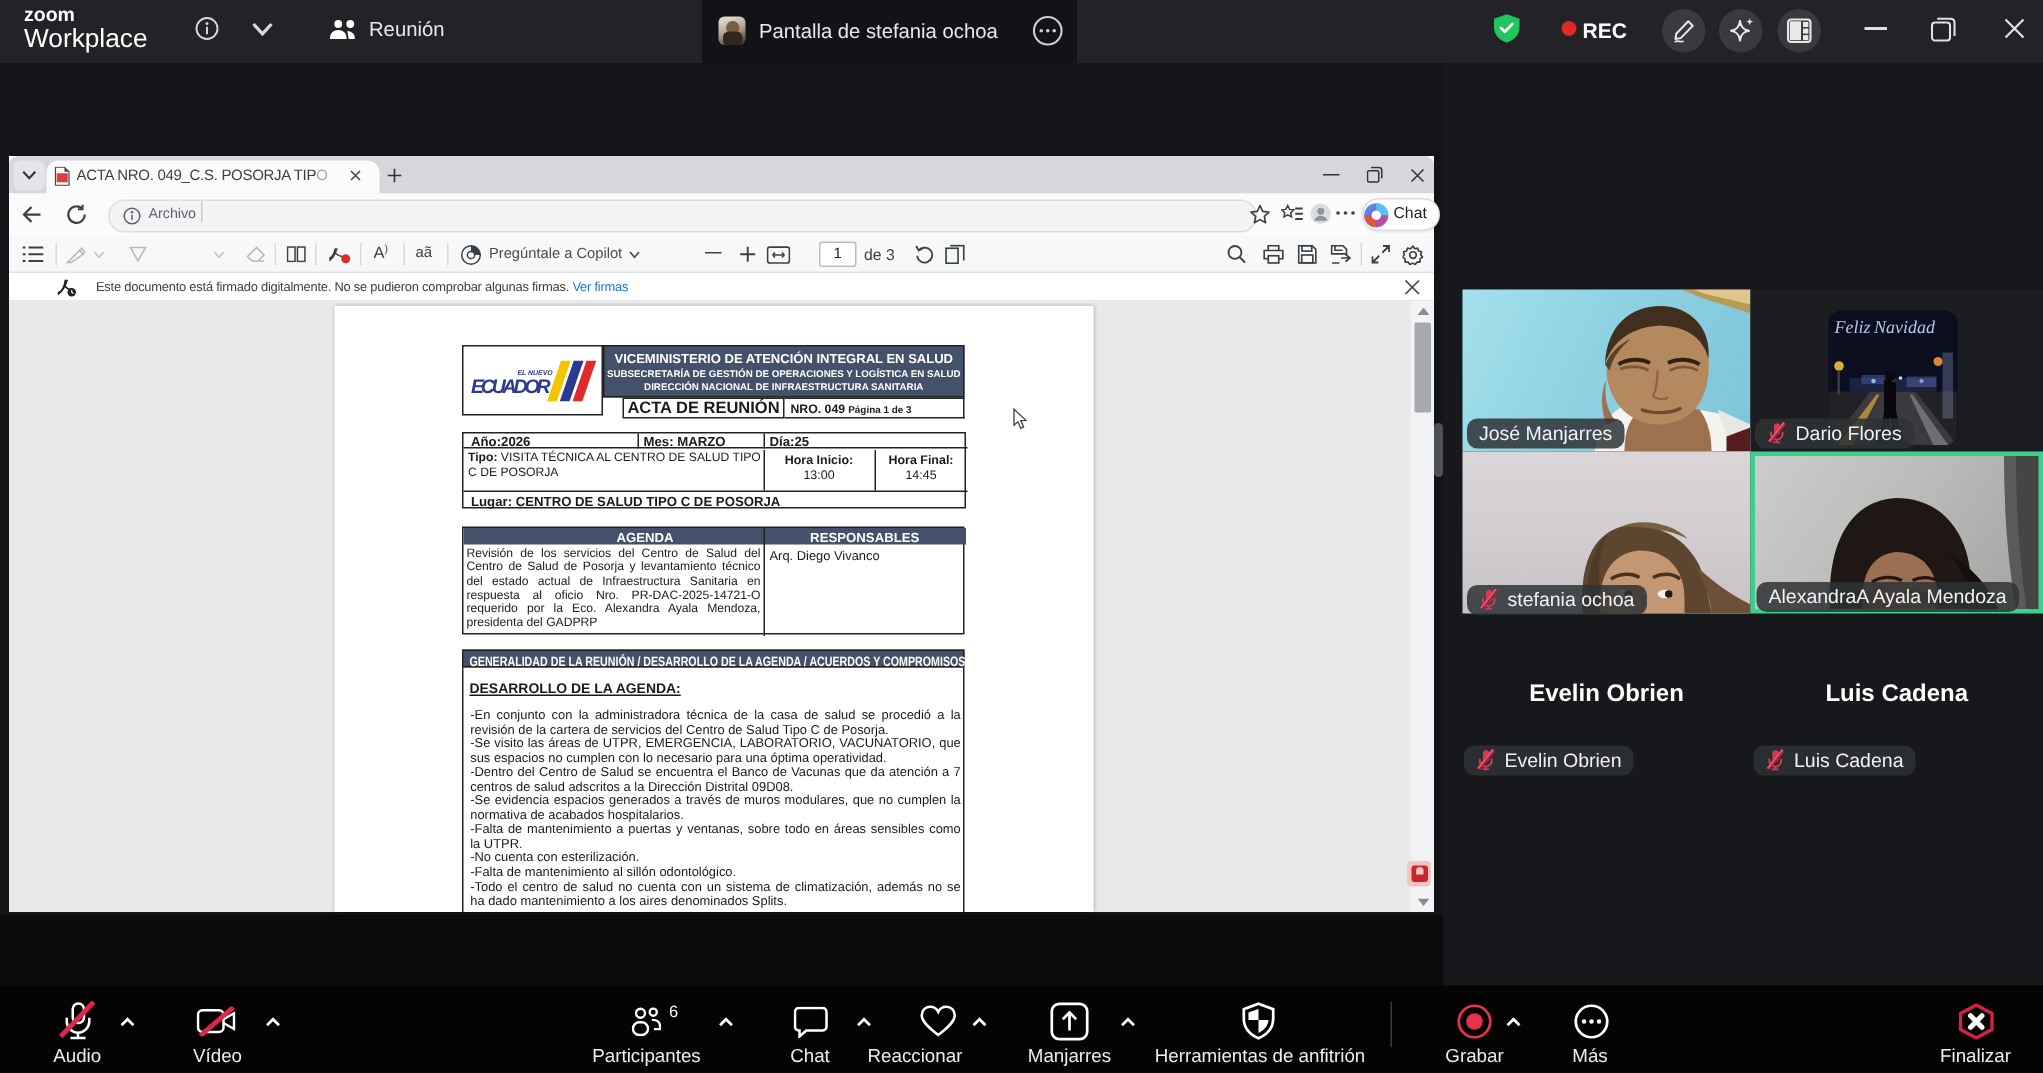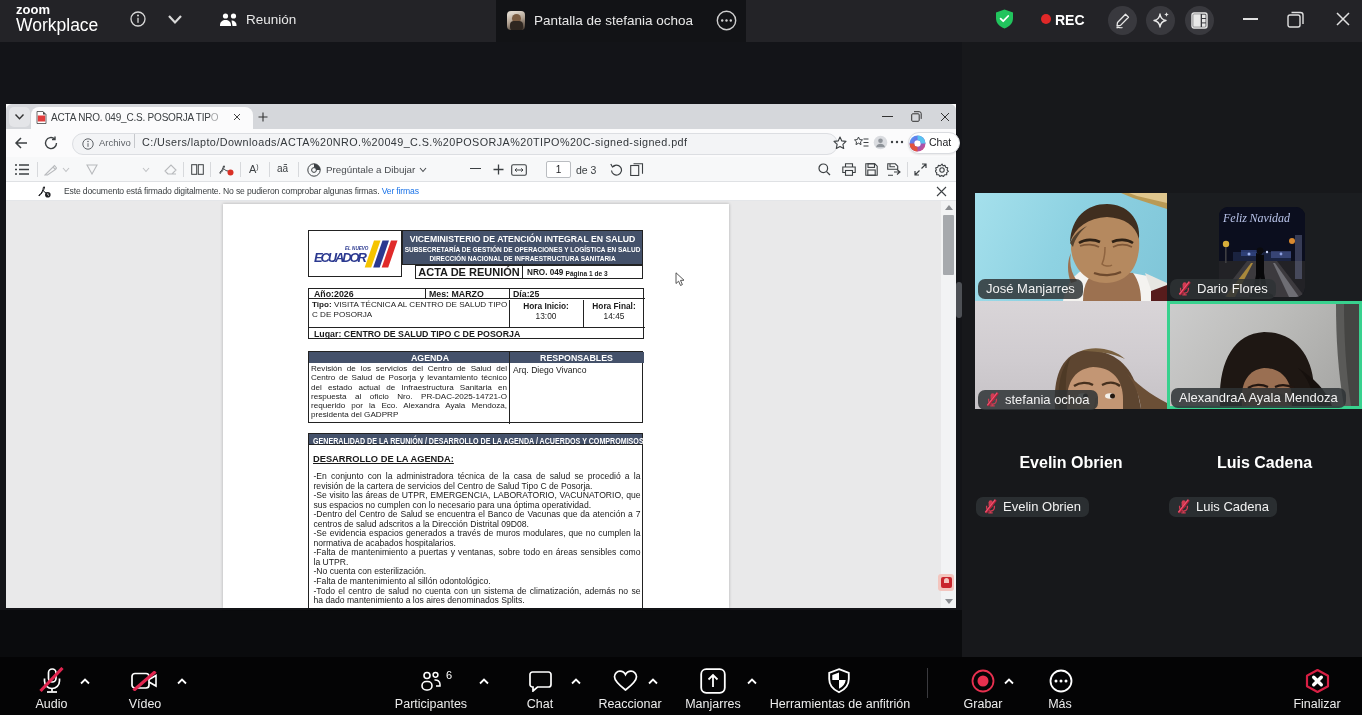--- a/index.html
+++ b/index.html
@@ -33,21 +33,21 @@
     </svg>
 
     <svg class="abs" style="left:219px;top:11px;" width="21" height="19" viewBox="0 0 21 19">
       <circle cx="6.5" cy="5" r="2.6" fill="#fff"></circle>
       <circle cx="14.5" cy="5" r="2.6" fill="#fff"></circle>
       <path d="M1 14 c0-3 2.5-5 5.5-5 s5.5 2 5.5 5 v1 h-11z" fill="#fff"></path>
       <path d="M12.5 9.6 c2.8 0 5 2 5 4.4 v1 h-4" fill="#fff"></path>
     </svg>
     <div class="abs" style="left:246px;top:12px;color:#e8e8e8;font-size:13.5px;">Reunión</div>
 
-    <div class="abs" style="left:468px;top:0;width:250px;height:42px;background:#121316;border-radius:0 0 0 0;margin-left:28px;">
+    <div class="abs" style="left:468px;top:0;width:250px;height:42px;background:#121316;border-radius:0 0 0 0;">
       <div class="abs" style="left:11px;top:11px;width:18px;height:19px;border-radius:4px;background:linear-gradient(160deg,#ded6cc 15%,#b0a090 50%,#4e4238 90%);overflow:hidden;">
         <div class="abs" style="left:5px;top:3px;width:9px;height:9px;border-radius:50%;background:#7a5c42;"></div>
         <div class="abs" style="left:3px;top:10px;width:13px;height:10px;border-radius:4px;background:#2e2620;"></div>
       </div>
       <div class="abs" style="left:38px;top:13px;color:#e8e8e8;font-size:13.5px;">Pantalla de stefania ochoa</div>
       <svg class="abs" style="left:220px;top:10px;" width="21" height="21" viewBox="0 0 21 21">
         <circle cx="10.5" cy="10.5" r="9.2" fill="none" stroke="#cfcfcf" stroke-width="1.4"></circle>
         <circle cx="6.2" cy="10.5" r="1.2" fill="#cfcfcf"></circle>
         <circle cx="10.5" cy="10.5" r="1.2" fill="#cfcfcf"></circle>
         <circle cx="14.8" cy="10.5" r="1.2" fill="#cfcfcf"></circle>
@@ -137,21 +137,20 @@
           <path d="M11 0.5 v3 h-3" fill="none" stroke="#3c4043" stroke-width="1.4"></path>
         </svg>
       <div class="abs" style="left:66px;top:3.5px;width:766px;height:22px;background:#f3f4f6;border:1px solid #dcdee2;border-radius:11px;"></div>
       <svg class="abs" style="left:76px;top:9px;" width="12" height="12" viewBox="0 0 12 12">
         <circle cx="6" cy="6" r="5.2" fill="none" stroke="#5f6368" stroke-width="1"></circle>
         <circle cx="6" cy="3.5" r="0.8" fill="#5f6368"></circle>
           <rect x="5.5" y="5.2" width="1" height="3.6" fill="#5f6368"></rect>
       </svg>
       <div class="abs" style="left:93px;top:8px;color:#5f6368;font-size:9.5px;">Archivo</div>
       <div class="abs" style="left:128px;top:5px;width:1px;height:14px;background:#c6c8cc;"></div>
-      <div class="abs" style="left:136px;top:7px;color:#33373b;font-size:10.8px;letter-spacing:0.42px;white-space:nowrap;">C:/Users/lapto/Downloads/ACTA%20NRO.%20049_C.S.%20POSORJA%20TIPO%20C-signed-signed.pdf</div>
 
       <svg class="abs" style="left:827px;top:7px;" width="14" height="14" viewBox="0 0 14 14">
           <path d="M7 1 l1.8 3.9 4.2 0.5 -3.1 2.9 0.8 4.2 L7 10.4 3.3 12.5 4.1 8.3 1 5.4 5.2 4.9 Z" fill="none" stroke="#3c4043" stroke-width="1.1" stroke-linejoin="round"></path>
         </svg>
       <svg class="abs" style="left:848px;top:7px;" width="15" height="14" viewBox="0 0 15 14">
         <path d="M4.5 1 l1.2 2.6 2.8 0.3 -2 1.9 0.5 2.8 L4.5 7.2 2 8.6 2.5 5.8 0.5 3.9 3.3 3.6 Z" fill="none" stroke="#3c4043" stroke-width="1"></path>
         <path d="M9.5 3 h5 M9.5 6.5 h5 M9.5 10 h5" stroke="#3c4043" stroke-width="1.2"></path>
       </svg>
       <svg class="abs" style="left:867px;top:6px;" width="15" height="15" viewBox="0 0 15 15">
         <circle cx="7.5" cy="7.5" r="6.8" fill="#dadce0"></circle>
@@ -215,21 +214,21 @@
       <div class="abs" style="left:234px;top:5px;width:1px;height:15px;background:#d7d9dc;"></div>
       <div class="abs" style="left:243px;top:5.5px;color:#3c4043;font-size:11px;">A<span style="font-size:7px;vertical-align:4px;">)</span></div>
       <div class="abs" style="left:263px;top:5px;width:1px;height:15px;background:#d7d9dc;"></div>
       <div class="abs" style="left:271px;top:6px;color:#3c4043;font-size:10px;">aã</div>
       <div class="abs" style="left:292px;top:5px;width:1px;height:15px;background:#d7d9dc;"></div>
       <svg class="abs" style="left:301px;top:6px;" width="14" height="14" viewBox="0 0 14 14">
         <circle cx="7" cy="7" r="6.2" fill="none" stroke="#3c4043" stroke-width="1"></circle>
         <circle cx="7" cy="7" r="2.4" fill="none" stroke="#3c4043" stroke-width="1"></circle>
         <path d="M7 0.8 a6.2 6.2 0 0 1 6.2 6.2 l-3.8 0 a2.4 2.4 0 0 0 -2.4 -2.4 z" fill="#3c4043"></path>
       </svg>
-      <div class="abs" style="left:320px;top:7px;color:#494c50;font-size:9.8px;">Pregúntale a Dibujar</div>
+      <div class="abs" style="left:320px;top:7px;color:#494c50;font-size:9.8px;">Pregúntale a Copilot</div>
       <svg class="abs" style="left:413px;top:10px;" width="8" height="6" viewBox="0 0 8 6">
           <path d="M1 1 L4 4.5 L7 1" fill="none" stroke="#494c50" stroke-width="1.1"></path>
         </svg>
       <div class="abs" style="left:464px;top:11px;width:11px;height:1.4px;background:#3c4043;"></div>
       <svg class="abs" style="left:487px;top:7px;" width="11" height="11" viewBox="0 0 11 11">
           <path d="M5.5 0.5 V10.5 M0.5 5.5 H10.5" stroke="#3c4043" stroke-width="1.3"></path>
         </svg>
       <svg class="abs" style="left:505px;top:6.5px;" width="16" height="12" viewBox="0 0 16 12">
         <rect x="0.7" y="0.7" width="14.6" height="10.6" rx="1.5" fill="none" stroke="#3c4043" stroke-width="1.1"></rect>
         <path d="M4 6 h8 M4 6 l1.7-1.7 M4 6 l1.7 1.7 M12 6 l-1.7-1.7 M12 6 l-1.7 1.7" stroke="#3c4043" stroke-width="1"></path>
@@ -549,21 +548,21 @@
     <path d="M3.5 1 h16 a2.5 2.5 0 0 1 2.5 2.5 v10 a2.5 2.5 0 0 1 -2.5 2.5 h-11 l-4.5 4 v-4 h-0.5 a2.5 2.5 0 0 1 -2.5 -2.5 v-10 a2.5 2.5 0 0 1 2.5 -2.5 z" fill="none" stroke="#fff" stroke-width="1.7"></path>
   </svg>
   <div class="tlabel" style="left:500px;width:80px;">Chat</div>
   <svg class="tchev" style="left:571px;" width="10" height="7" viewBox="0 0 10 7">
       <path d="M1 5.5 L5 1.5 L9 5.5" fill="none" stroke="#fff" stroke-width="1.8"></path>
     </svg>
 
   <svg class="abs" style="left:613px;top:670px;" width="25" height="22" viewBox="0 0 25 22">
     <path d="M12.5 20 C6 15 1.5 11 1.5 6.8 C1.5 3.6 4 1.2 7 1.2 C9.3 1.2 11.5 2.6 12.5 4.6 C13.5 2.6 15.7 1.2 18 1.2 C21 1.2 23.5 3.6 23.5 6.8 C23.5 11 19 15 12.5 20 Z" fill="none" stroke="#fff" stroke-width="1.7"></path>
   </svg>
-  <div class="tlabel" style="left:590px;width:80px;text-align:center;">Reaccionar</div>
+  <div class="tlabel" style="left:570px;width:80px;text-align:center;">Reaccionar</div>
   <svg class="tchev" style="left:648px;" width="10" height="7" viewBox="0 0 10 7">
       <path d="M1 5.5 L5 1.5 L9 5.5" fill="none" stroke="#fff" stroke-width="1.8"></path>
     </svg>
 
   <svg class="abs" style="left:700px;top:668px;" width="26" height="26" viewBox="0 0 26 26">
     <rect x="1.2" y="1.2" width="23.6" height="23.6" rx="5" fill="none" stroke="#fff" stroke-width="1.8"></rect>
     <path d="M13 19 V7.5 M8.5 11.5 L13 7 L17.5 11.5" fill="none" stroke="#fff" stroke-width="1.8"></path>
   </svg>
   <div class="tlabel" style="left:673px;width:80px;">Manjarres</div>
   <svg class="tchev" style="left:747px;" width="10" height="7" viewBox="0 0 10 7">

